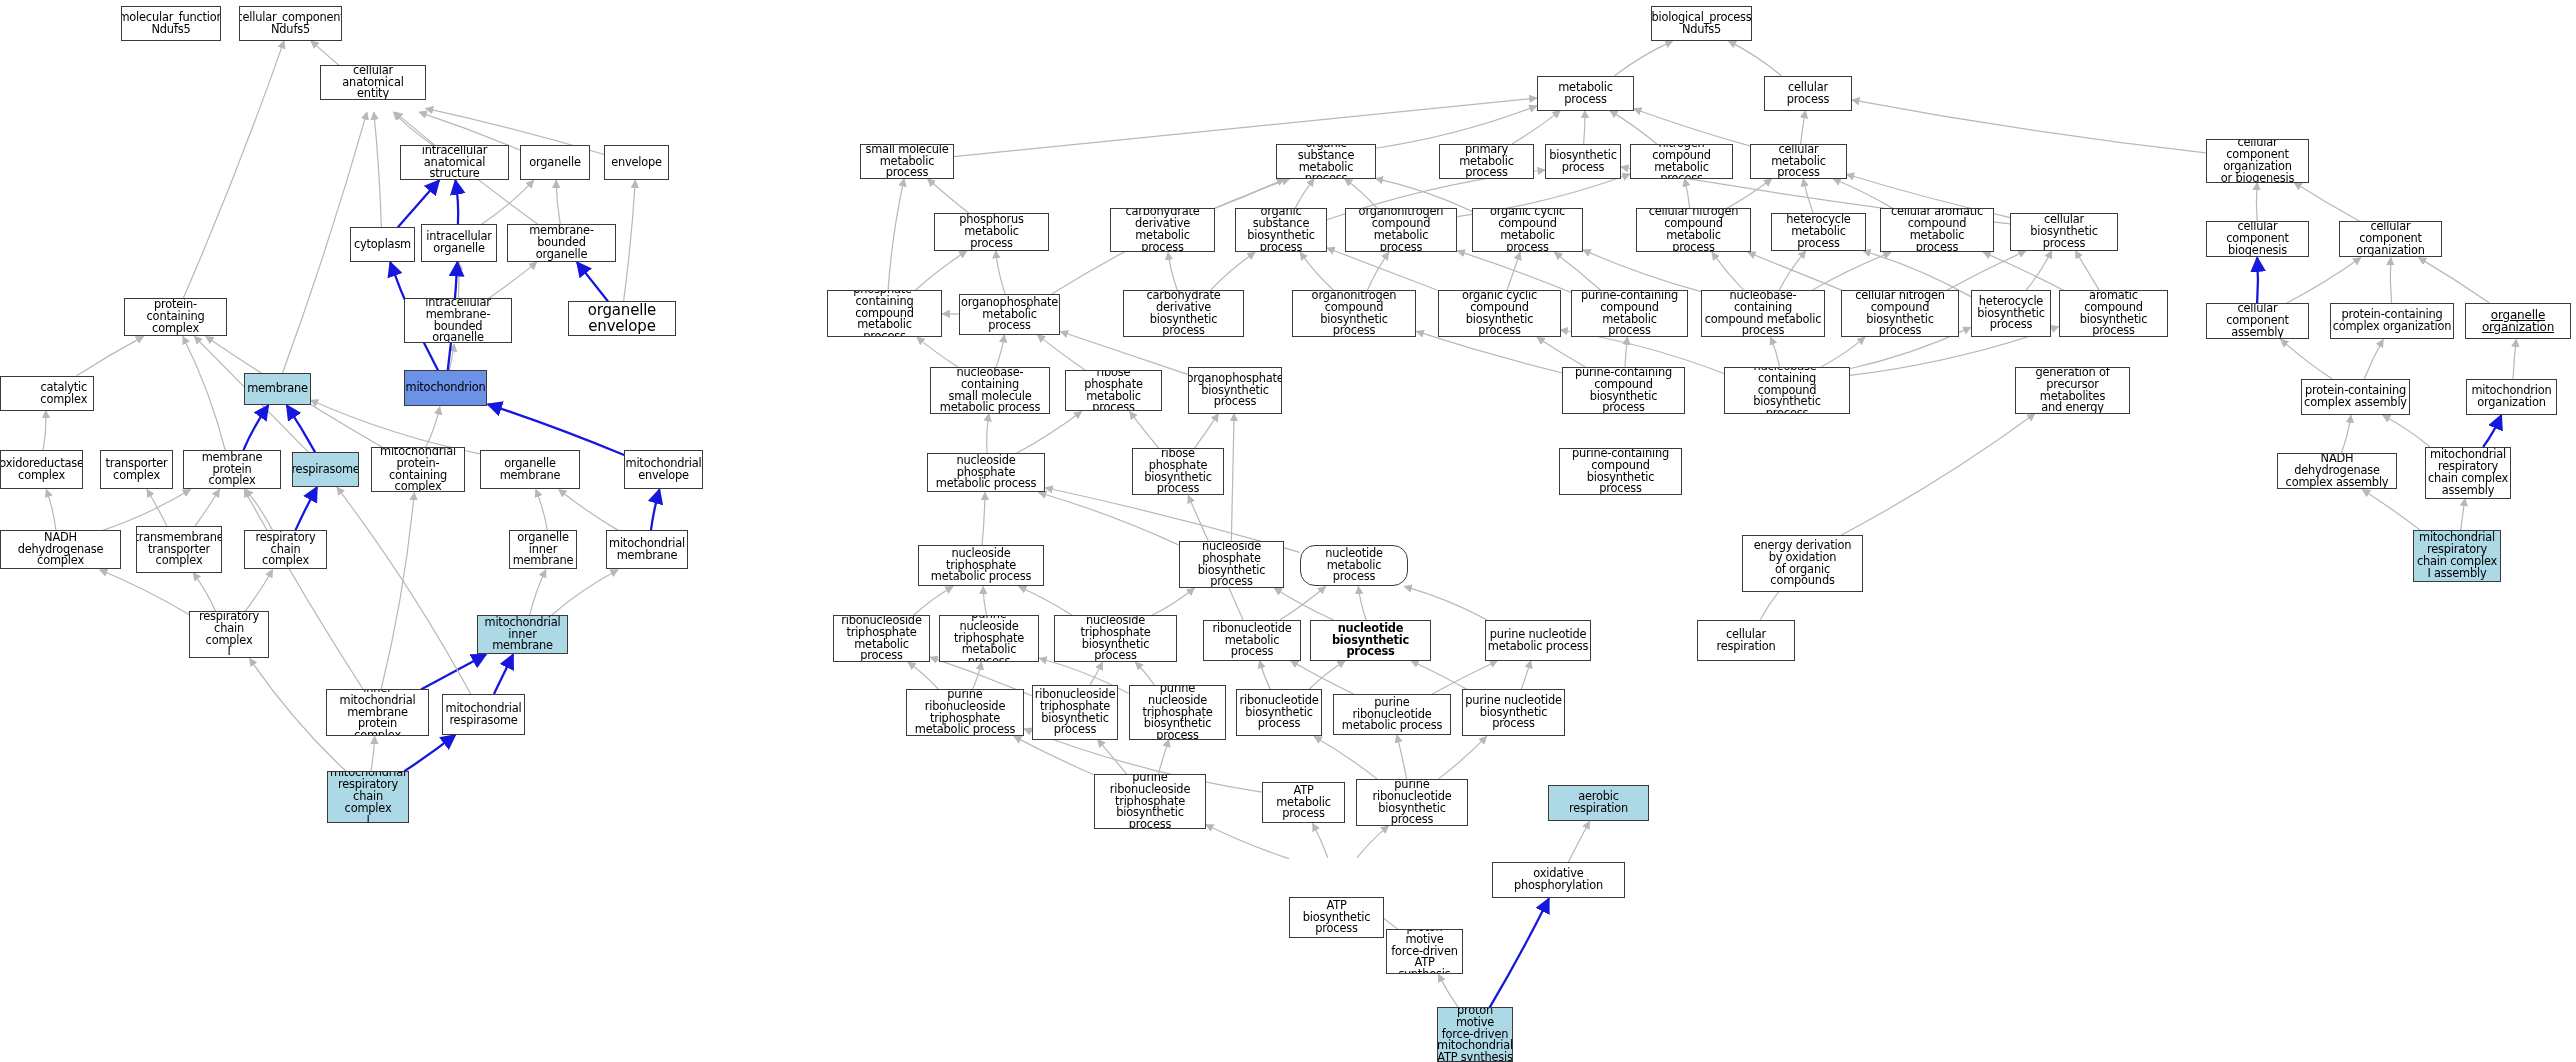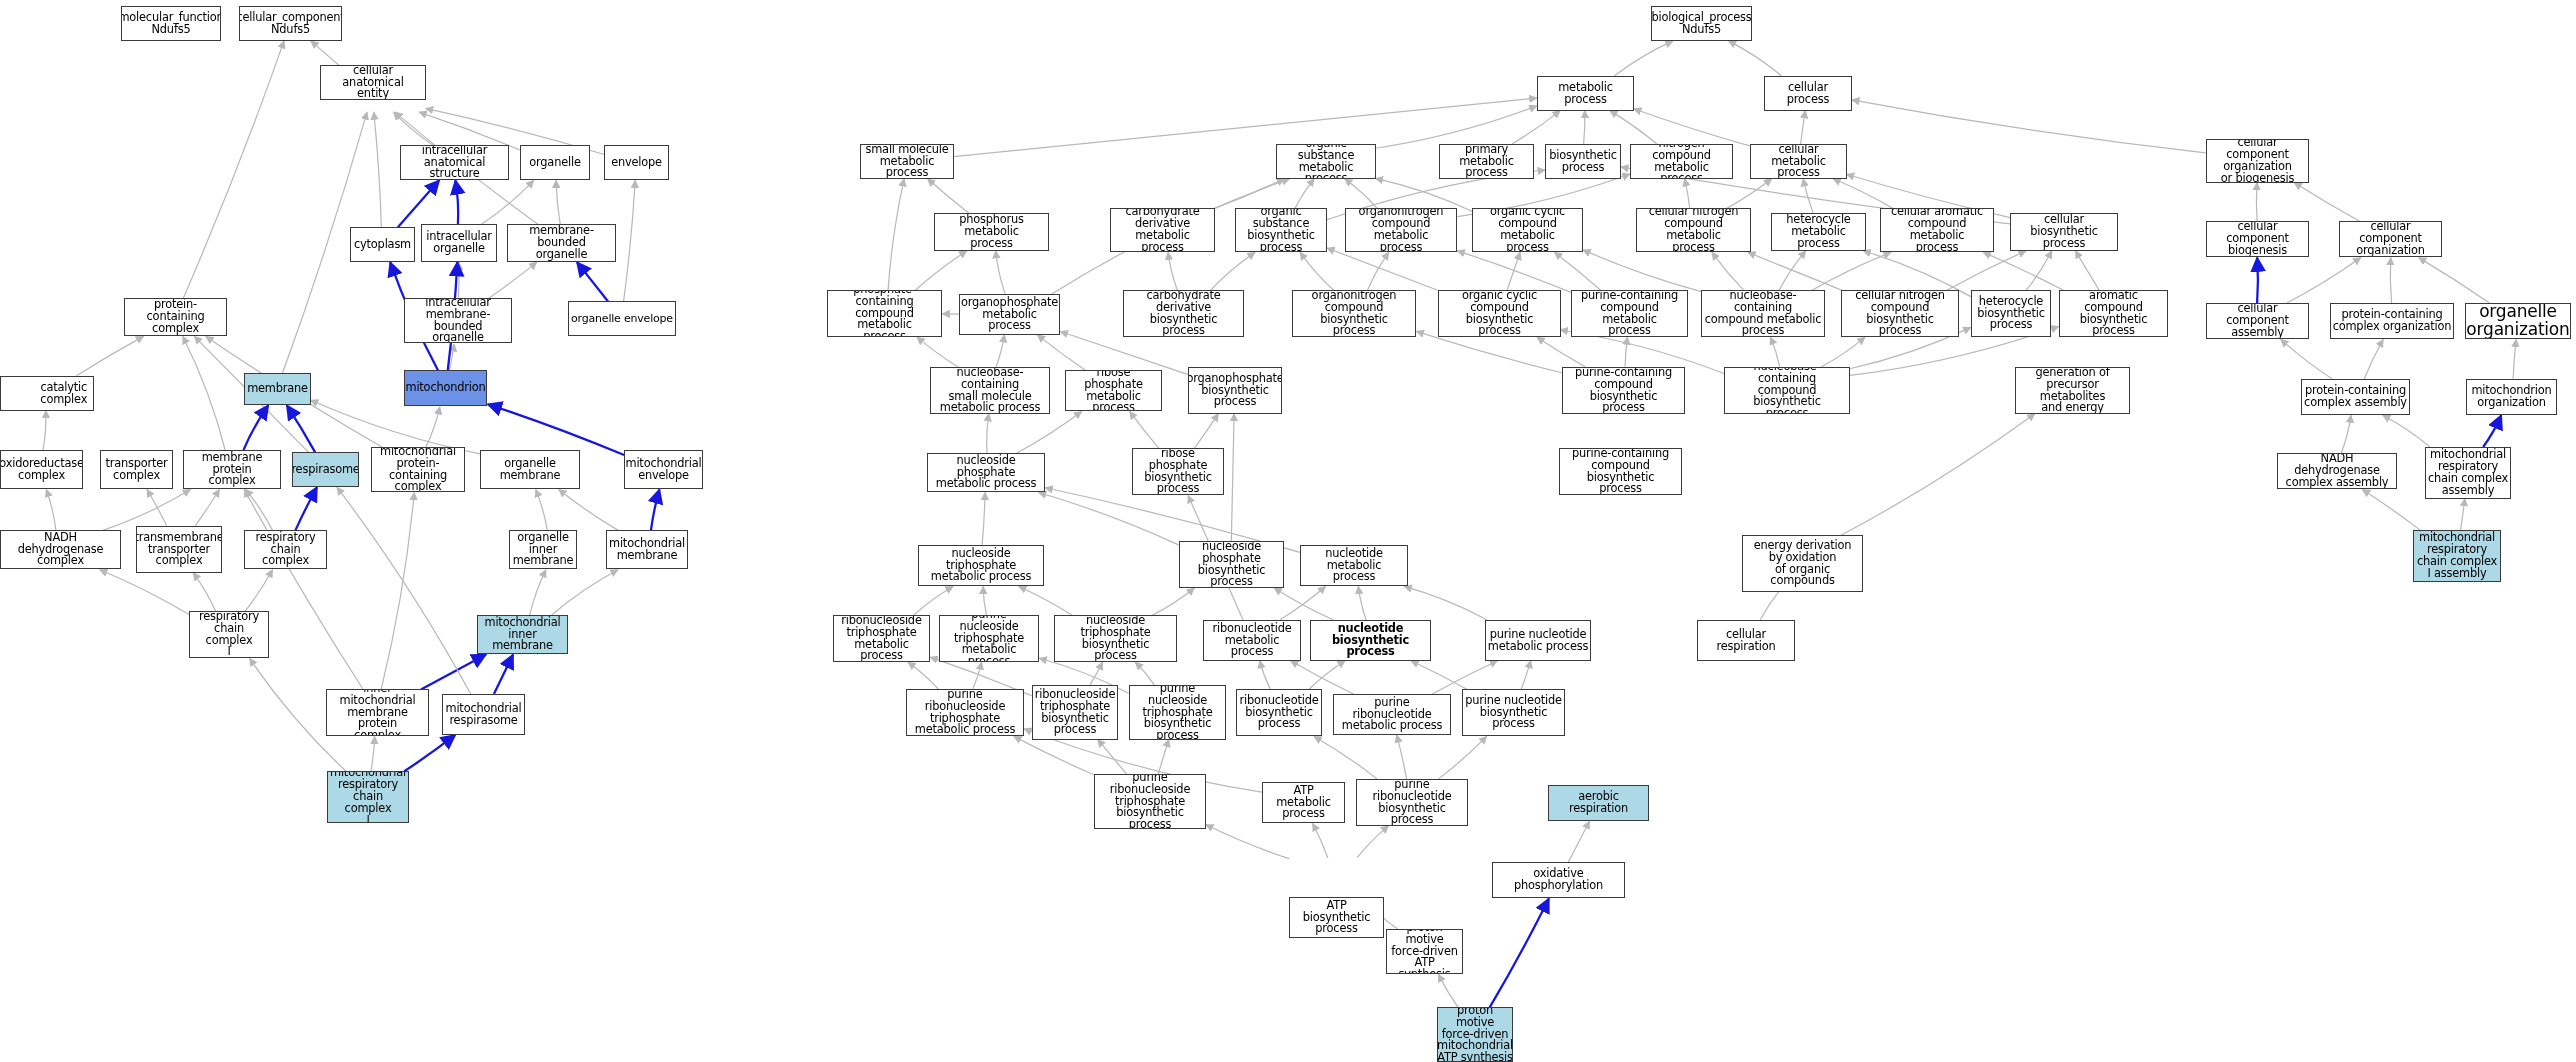--- a/index.html
+++ b/index.html
@@ -281,21 +281,21 @@
 process</div>
       <div class="node" style="left: 2010px; top: 213px; width: 108px; height: 38px; font-size: 11.4px;">cellular biosynthetic
 process</div>
       <div class="node" style="left: 2206px; top: 221px; width: 103px; height: 36px; font-size: 11.4px;">cellular component
 biogenesis</div>
       <div class="node" style="left: 2339px; top: 221px; width: 103px; height: 36px; font-size: 11.4px;">cellular component
 organization</div>
       <div class="node" style="left: 404px; top: 298px; width: 108px; height: 45px; font-size: 11.4px;">intracellular
 membrane-bounded
 organelle</div>
-      <div class="node" style="left: 568px; top: 301px; width: 108px; height: 35px; font-size: 11px;">organelle envelope</div>
+      <div class="node" style="left: 568px; top: 301px; width: 108px; height: 35px; font-size: 15px;">organelle envelope</div>
       <div class="node" style="left: 124px; top: 298px; width: 103px; height: 38px; font-size: 11.4px;">protein-containing
 complex</div>
       <div class="node" style="left: 827px; top: 290px; width: 115px; height: 47px; font-size: 11.4px;">phosphate-containing
 compound metabolic
 process</div>
       <div class="node" style="left: 959px; top: 294px; width: 101px; height: 41px; font-size: 11.4px;">organophosphate
 metabolic process</div>
       <div class="node" style="left: 1123px; top: 290px; width: 121px; height: 47px; font-size: 11.4px;">carbohydrate
 derivative biosynthetic
 process</div>
@@ -317,21 +317,21 @@
       <div class="node" style="left: 1971px; top: 290px; width: 80px; height: 47px; font-size: 11.4px;">heterocycle
 biosynthetic
 process</div>
       <div class="node" style="left: 2059px; top: 290px; width: 109px; height: 47px; font-size: 11.4px;">aromatic compound
 biosynthetic
 process</div>
       <div class="node" style="left: 2206px; top: 303px; width: 103px; height: 36px; font-size: 11.4px;">cellular component
 assembly</div>
       <div class="node" style="left: 2330px; top: 303px; width: 124px; height: 36px; font-size: 11.4px;">protein-containing
 complex organization</div>
-      <div class="node" style="left: 2465px; top: 303px; width: 106px; height: 36px; font-size: 17px;">organelle organization</div>
+      <div class="node" style="left: 2465px; top: 303px; width: 106px; height: 36px; font-size: 12px; text-decoration: underline;">organelle organization</div>
       <div class="node hl-light" style="left: 244px; top: 373px; width: 67px; height: 32px; font-size: 11.4px;">membrane</div>
       <div class="node hl-dark" style="left: 404px; top: 370px; width: 83px; height: 36px; font-size: 11.4px;">mitochondrion</div>
       <div class="node" style="left: 0px; top: 376px; width: 94px; height: 35px; font-size: 11.4px; padding-left: 35px;">catalytic complex</div>
       <div class="node" style="left: 930px; top: 367px; width: 120px; height: 47px; font-size: 11.4px;">nucleobase-containing
 small molecule
 metabolic process</div>
       <div class="node" style="left: 1065px; top: 370px; width: 97px; height: 41px; font-size: 11.4px;">ribose phosphate
 metabolic process</div>
       <div class="node" style="left: 1188px; top: 367px; width: 94px; height: 47px; font-size: 11.4px;">organophosphate
 biosynthetic
@@ -385,21 +385,21 @@
 chain complex</div>
       <div class="node" style="left: 509px; top: 530px; width: 68px; height: 39px; font-size: 11.4px;">organelle inner
 membrane</div>
       <div class="node" style="left: 606px; top: 530px; width: 82px; height: 39px; font-size: 11.4px;">mitochondrial
 membrane</div>
       <div class="node" style="left: 1179px; top: 541px; width: 105px; height: 47px; font-size: 11.4px;">nucleoside phosphate
 biosynthetic
 process</div>
       <div class="node" style="left: 918px; top: 545px; width: 126px; height: 41px; font-size: 11.4px;">nucleoside triphosphate
 metabolic process</div>
-      <div class="node" style="left: 1300px; top: 545px; width: 108px; height: 41px; font-size: 11.4px;">nucleotide metabolic
+      <div class="node" style="left: 1300px; top: 545px; width: 108px; height: 41px; font-size: 11.4px; border-radius: 15px;">nucleotide metabolic
 process</div>
       <div class="node" style="left: 1742px; top: 535px; width: 121px; height: 57px; font-size: 11.4px;">energy derivation
 by oxidation
 of organic compounds</div>
       <div class="node hl-light" style="left: 2413px; top: 530px; width: 88px; height: 52px; font-size: 11.4px;">mitochondrial
 respiratory
 chain complex
 I assembly</div>
       <div class="node" style="left: 189px; top: 611px; width: 80px; height: 47px; font-size: 11.4px;">respiratory
 chain complex

